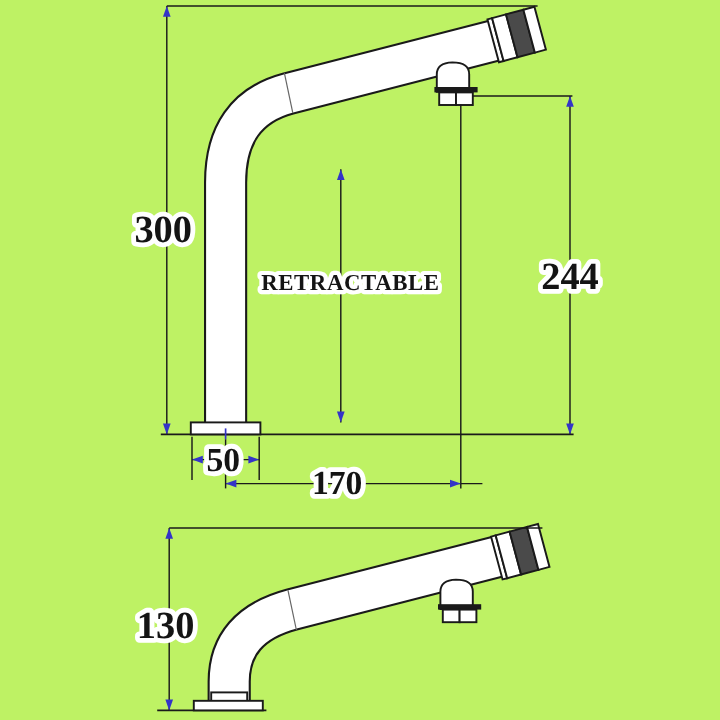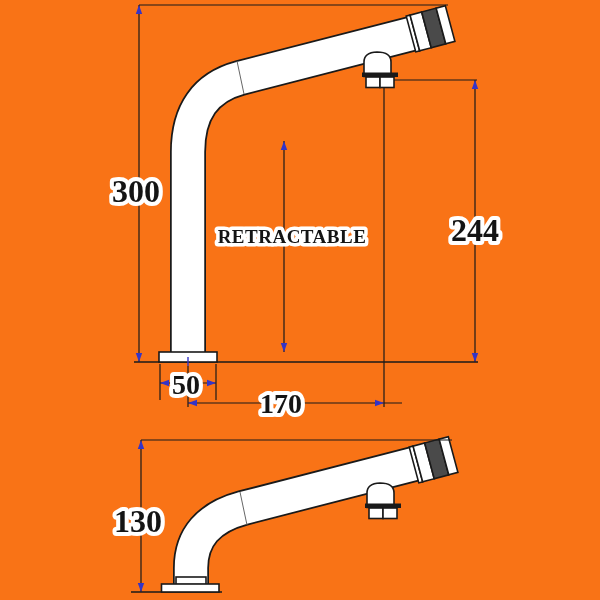--- a/index.html
+++ b/index.html
@@ -4,21 +4,21 @@
 <style>
   html, body {
     margin: 0;
     padding: 0;
     background: #ffffff;
   }
   .canvas {
     width: 600px;
     height: 600px;
     position: relative;
-    background: #f97316;
+    background: #bef264;
     overflow: hidden;
   }
   svg { display: block; }
 
   .ln   { stroke: #1a1a1a; stroke-width: 1.6; fill: none; }
   .dim  { stroke: #1a1a1a; stroke-width: 1.2; fill: none; }
   .seam { stroke: #666666; stroke-width: 1;   fill: none; }
   .wh   { fill: #ffffff; stroke: #1a1a1a; stroke-width: 1.6; }
   .tube-out { fill: none; stroke: #1a1a1a; stroke-width: 36; }
   .tube-in  { fill: none; stroke: #ffffff; stroke-width: 32.5; }

